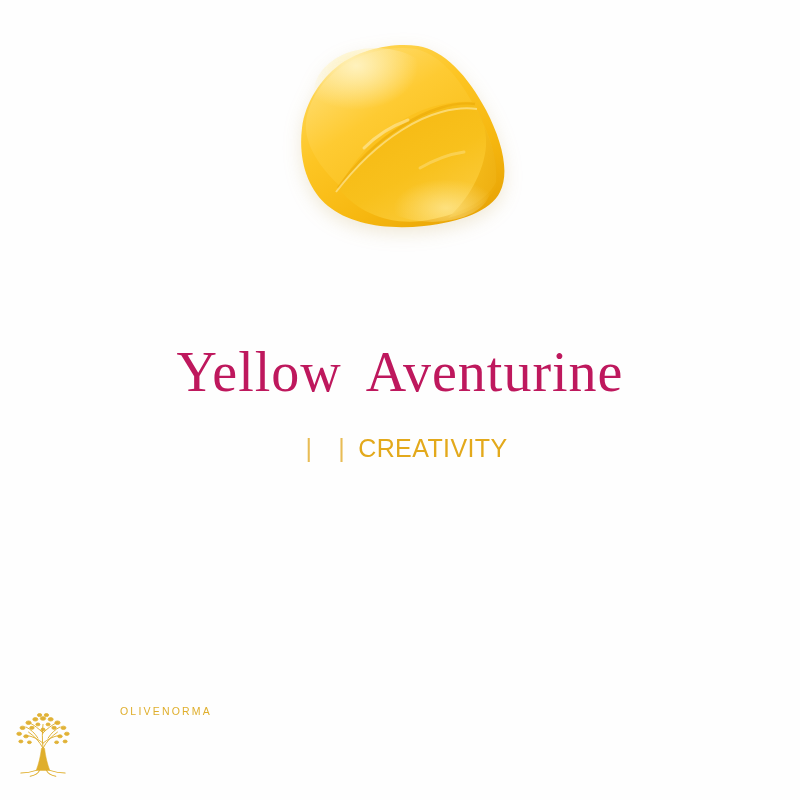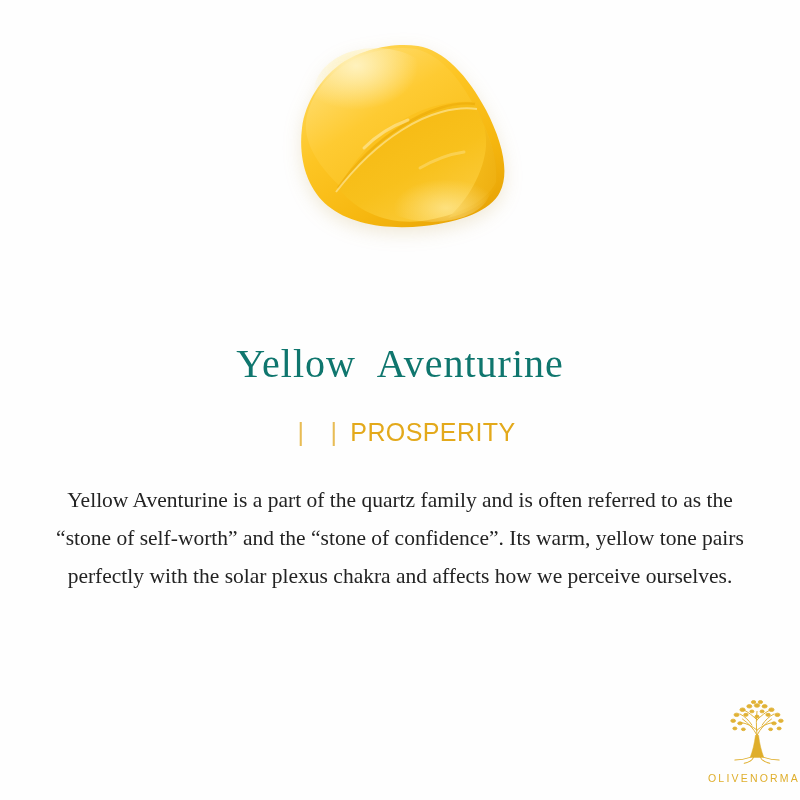--- a/index.html
+++ b/index.html
@@ -42,24 +42,24 @@
   .stone-svg {
     display: block;
     width: 260px;
     height: 210px;
     filter: drop-shadow(0 6px 9px rgba(180,140,40,0.18));
   }
 
   
   .title {
     font-family: "Liberation Serif", serif;
-    font-size: 40px;
+    font-size: 56px;
     line-height: 1;
     letter-spacing: 1px;
-    color: #0f766e;
+    color: #be185d;
     font-weight: 400;
     margin-top: 44px;
     text-align: center;
     word-spacing: 12px;
   }
 
   
   .keywords {
     margin-top: 34px;
     font-family: "Liberation Sans", sans-serif;
@@ -90,22 +90,23 @@
     color: #232323;
   }
 
   
   .logo-area {
     position: absolute;
     left: 0;
     right: 0;
     bottom: 16px;
     display: flex;
-    flex-direction: column;
-    align-items: flex-end;
+    flex-direction: row;
+    align-items: flex-start;
+    gap: 34px;
   }
   .logo-svg {
     display: block;
     width: 86px;
     height: 80px;
   }
   .logo-text {
     margin-top: 1px;
     font-family: "Liberation Sans", sans-serif;
     font-size: 10.5px;
@@ -178,24 +179,23 @@
         <path d="M148,128 C162,120 178,114 192,112" fill="none" stroke="#ffeeb0" stroke-opacity="0.35" stroke-width="3" stroke-linecap="round"></path>
       </svg>
     </div>
   </div>
 
   <div class="title">Yellow  Aventurine</div>
 
   <div class="keywords">
     <span class="kw-sep">|</span>
     <span class="kw-sep">|</span>
-    <span class="kw">PROSPERITY</span>
+    <span class="kw">CREATIVITY</span>
   </div>
 
-  <div class="description">Yellow Aventurine is a part of the quartz family and is often referred to as the “stone of self-worth” and the “stone of confidence”. Its warm, yellow tone pairs perfectly with the solar plexus chakra and affects how we perceive ourselves.</div>
 
   <div class="logo-area">
     <svg class="logo-svg" viewBox="0 0 100 94" xmlns="http://www.w3.org/2000/svg">
       <g fill="#dfae2c" stroke="#dfae2c">
 
         <path d="M48.2,52 C47,62 45,70 42,78 L58,78 C55,70 53,62 51.8,52 Z" stroke-width="0.6"></path>
 
         <path d="M42,78 C36,80 30,81 24,81 M58,78 C64,80 70,81 76,81 M46,78 C44,82 40,84 35,85 M54,78 C56,82 60,84 65,85" fill="none" stroke-width="1.2" stroke-linecap="round"></path>
 
         <g fill="none" stroke-width="1.1" stroke-linecap="round">

